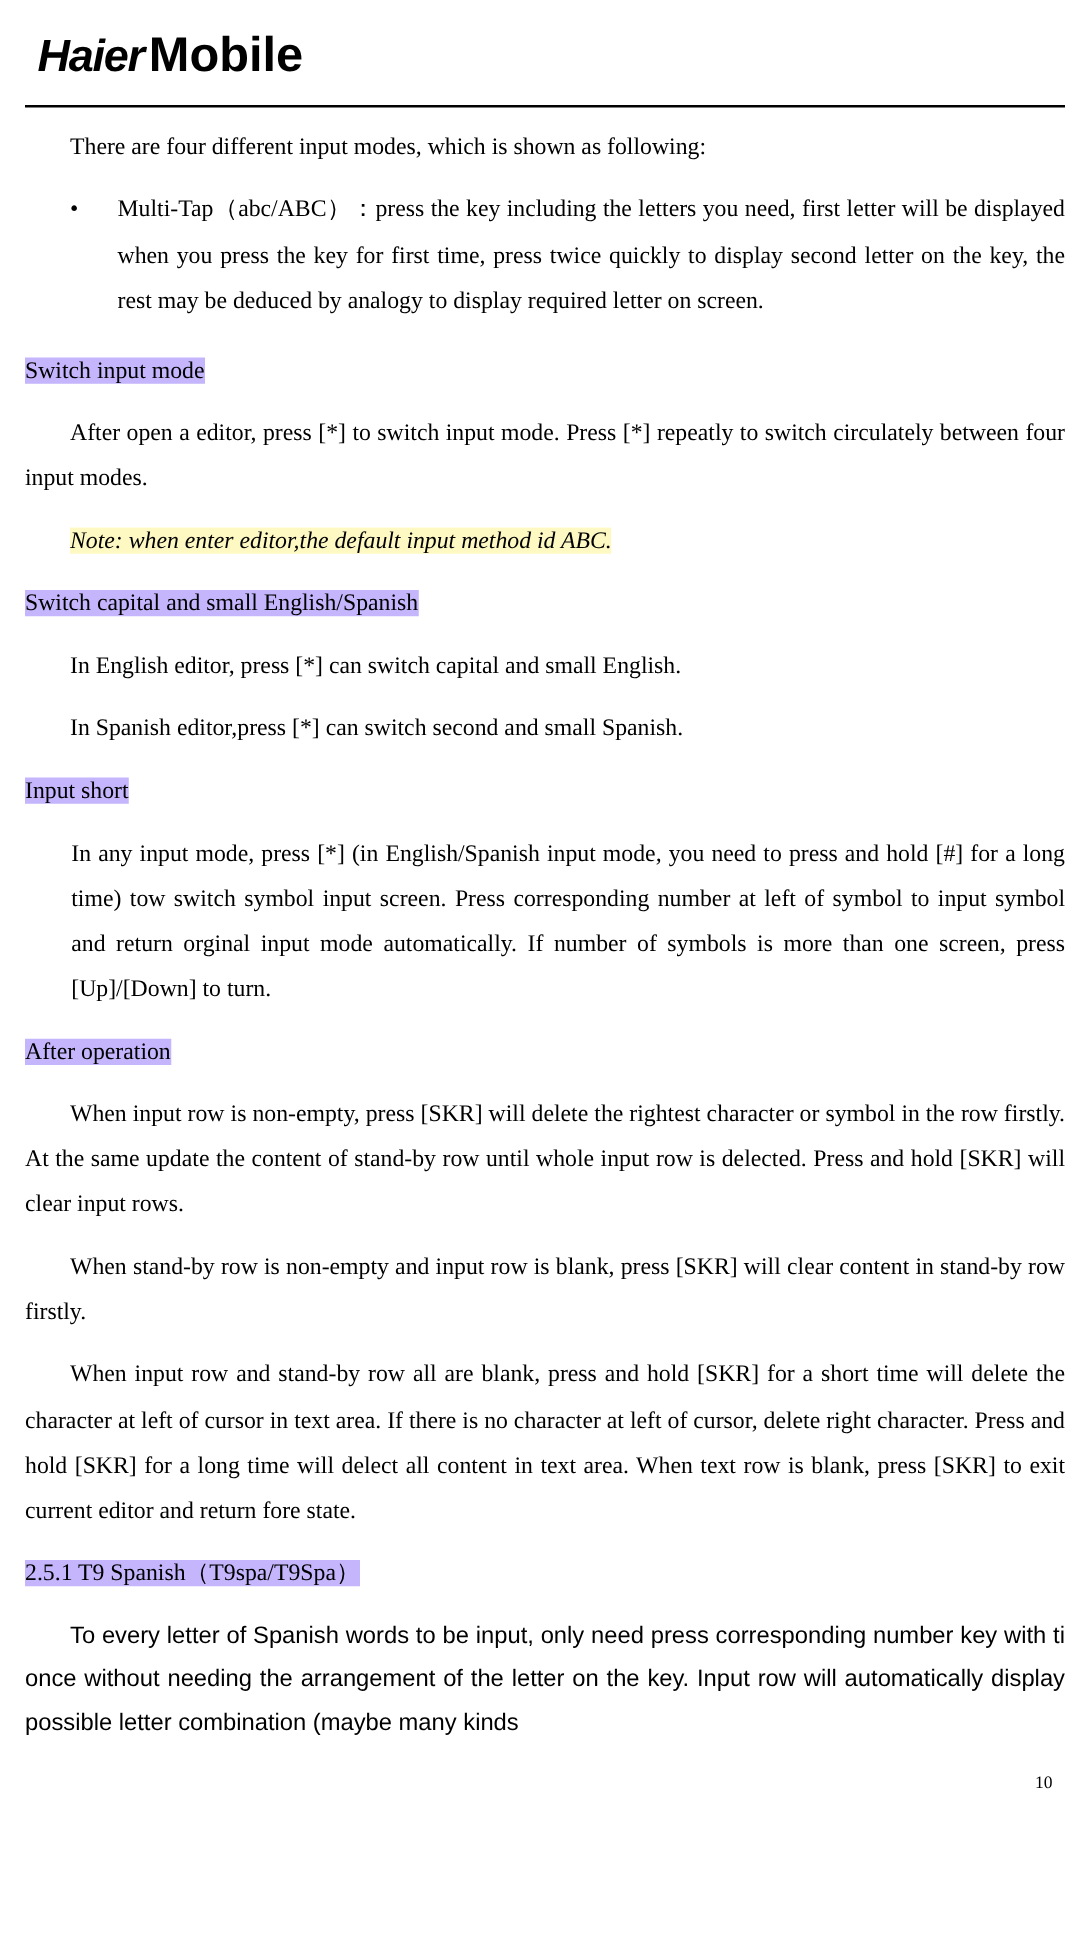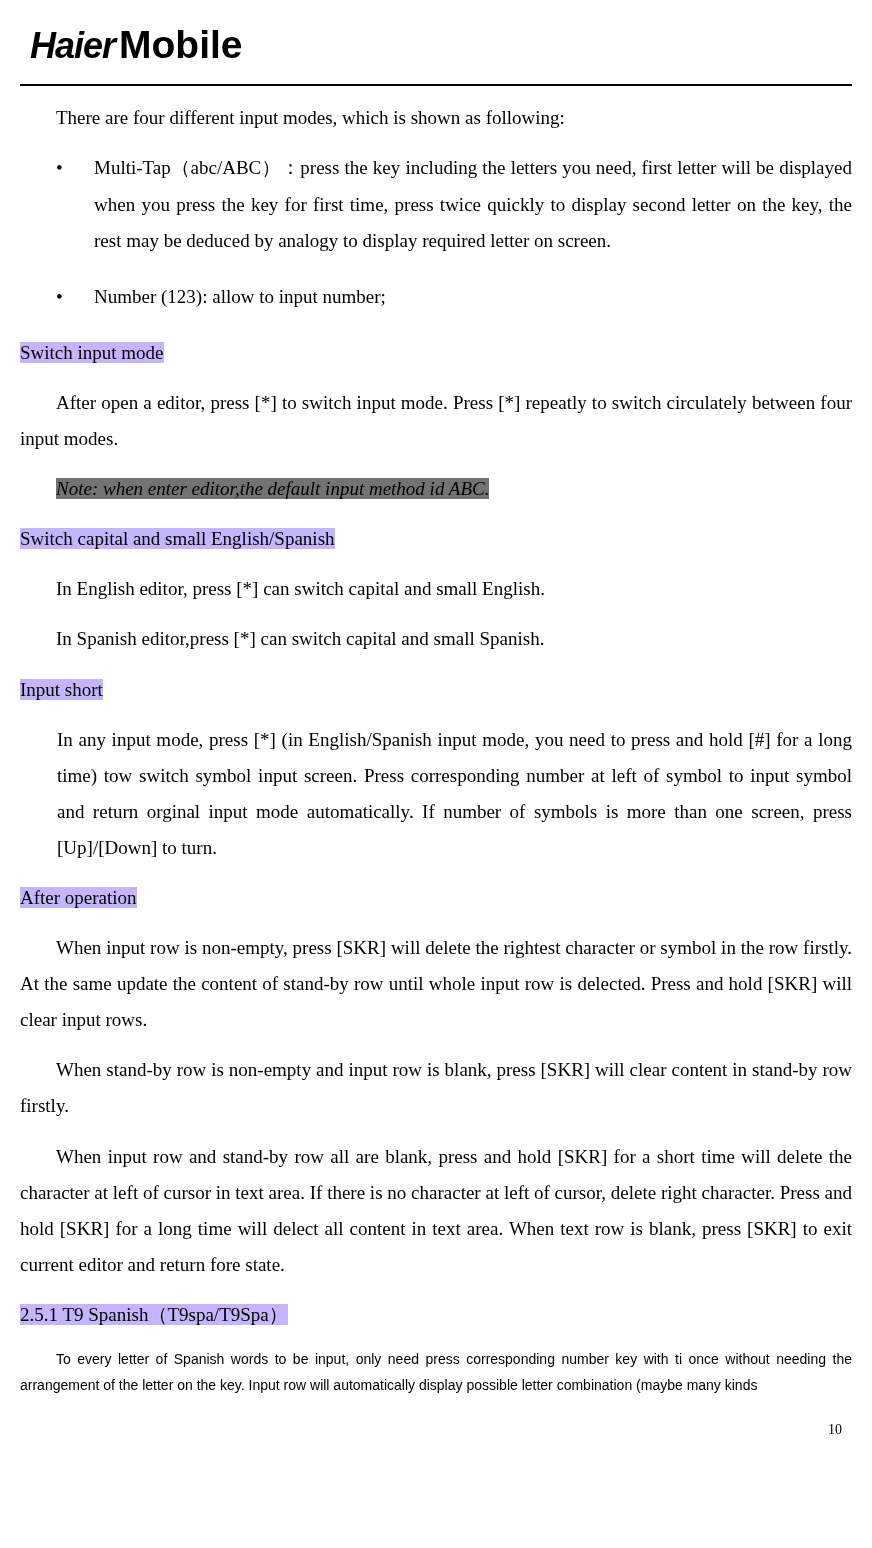--- a/index.html
+++ b/index.html
@@ -67,32 +67,32 @@
     }
     .section-heading-wrap {
       margin-bottom: 14px;
     }
     .note-line-wrap {
       text-indent: 36px;
       margin-bottom: 14px;
       line-height: 1.9;
     }
     .note-line {
-      background: #737373;
+      background: #fef9c3;
       font-style: italic;
     }
     .para-noindent {
       text-align: justify;
       margin-bottom: 14px;
       line-height: 1.9;
       margin-left: 37px;
     }
     .arial-para {
       font-family: Arial, sans-serif;
-      font-size: 14px;
+      font-size: 19px;
       text-indent: 36px;
       text-align: justify;
       line-height: 1.85;
     }
     .page-number {
       text-align: right;
       font-size: 14px;
       margin-top: 20px;
       padding-right: 10px;
     }
@@ -102,36 +102,35 @@
 
 <div class="header-logo">
   <span>Haier</span><span class="mobile-part">Mobile</span>
 </div>
 <hr class="header-divider">
 
 <p class="para">There are four different input modes, which is shown as following:</p>
 
 <ul class="bullet-list">
   <li>Multi-Tap（abc/ABC）：press the key including the letters you need, first letter will be displayed when you press the key for first time, press twice quickly to display second letter on the key, the rest may be deduced by analogy to display required letter on screen.</li>
-  <li>Number (123): allow to input number;</li>
 </ul>
 
 <div class="section-heading-wrap">
   <span class="section-heading">Switch input mode</span>
 </div>
 <p class="para">After open a editor, press [*] to switch input mode. Press [*] repeatly to switch circulately between four input modes.</p>
 <div class="note-line-wrap">
   <span class="note-line">Note: when enter editor,the default input method id ABC.</span>
 </div>
 
 <div class="section-heading-wrap">
   <span class="section-heading">Switch capital and small English/Spanish</span>
 </div>
 <p class="para">In English editor, press [*] can switch capital and small English.</p>
-<p class="para">In Spanish editor,press [*] can switch capital and small Spanish.</p>
+<p class="para">In Spanish editor,press [*] can switch second and small Spanish.</p>
 
 <div class="section-heading-wrap">
   <span class="section-heading">Input short</span>
 </div>
 <p class="para-noindent">In any input mode, press [*] (in English/Spanish input mode, you need to press and hold [#] for a long time) tow switch symbol input screen. Press corresponding number at left of symbol to input symbol and return orginal input mode automatically. If number of symbols is more than one screen, press [Up]/[Down] to turn.</p>
 
 <div class="section-heading-wrap">
   <span class="section-heading">After operation</span>
 </div>
 <p class="para">When input row is non-empty, press [SKR] will delete the rightest character or symbol in the row firstly. At the same update the content of stand-by row until whole input row is delected. Press and hold [SKR] will clear input rows.</p>

